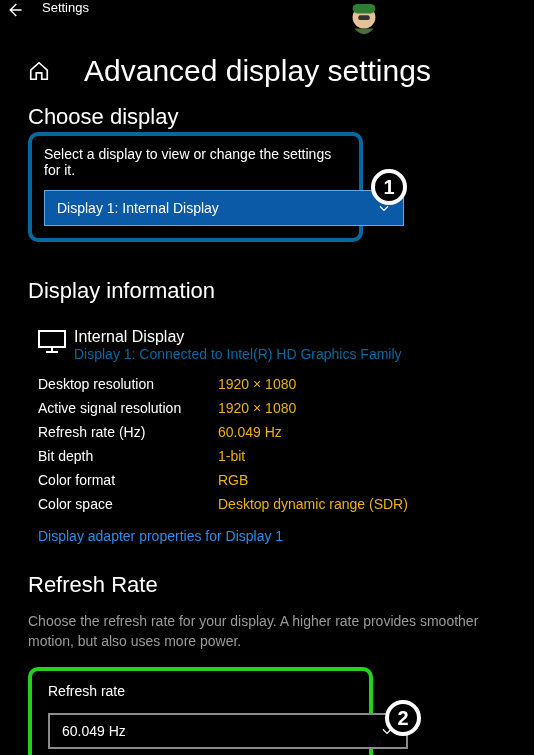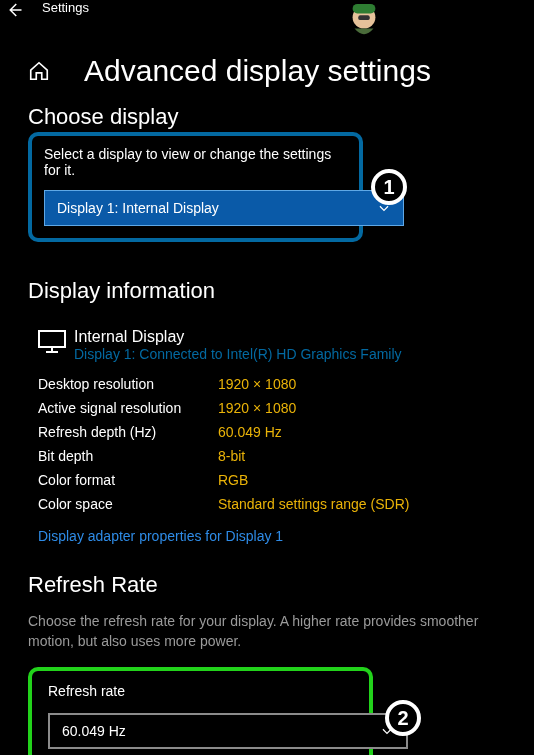--- a/index.html
+++ b/index.html
@@ -208,34 +208,34 @@
   <div class="spec-table">
     <div class="spec-row">
         <div class="spec-label">Desktop resolution</div>
         <div class="spec-value">1920 × 1080</div>
       </div>
     <div class="spec-row">
         <div class="spec-label">Active signal resolution</div>
         <div class="spec-value">1920 × 1080</div>
       </div>
     <div class="spec-row">
-        <div class="spec-label">Refresh depth (Hz)</div>
+        <div class="spec-label">Refresh rate (Hz)</div>
         <div class="spec-value">60.049 Hz</div>
       </div>
     <div class="spec-row">
         <div class="spec-label">Bit depth</div>
-        <div class="spec-value">8-bit</div>
+        <div class="spec-value">1-bit</div>
       </div>
     <div class="spec-row">
         <div class="spec-label">Color format</div>
         <div class="spec-value">RGB</div>
       </div>
     <div class="spec-row">
         <div class="spec-label">Color space</div>
-        <div class="spec-value">Standard settings range (SDR)</div>
+        <div class="spec-value">Desktop dynamic range (SDR)</div>
       </div>
   </div>
 
   <a class="link">Display adapter properties for Display 1</a>
 
   <h2 class="refresh-heading">Refresh Rate</h2>
   <div class="refresh-help">Choose the refresh rate for your display. A higher rate provides smoother motion, but also uses more power.</div>
 
   <div class="hi-box-2">
     <div class="field-label">Refresh rate</div>

